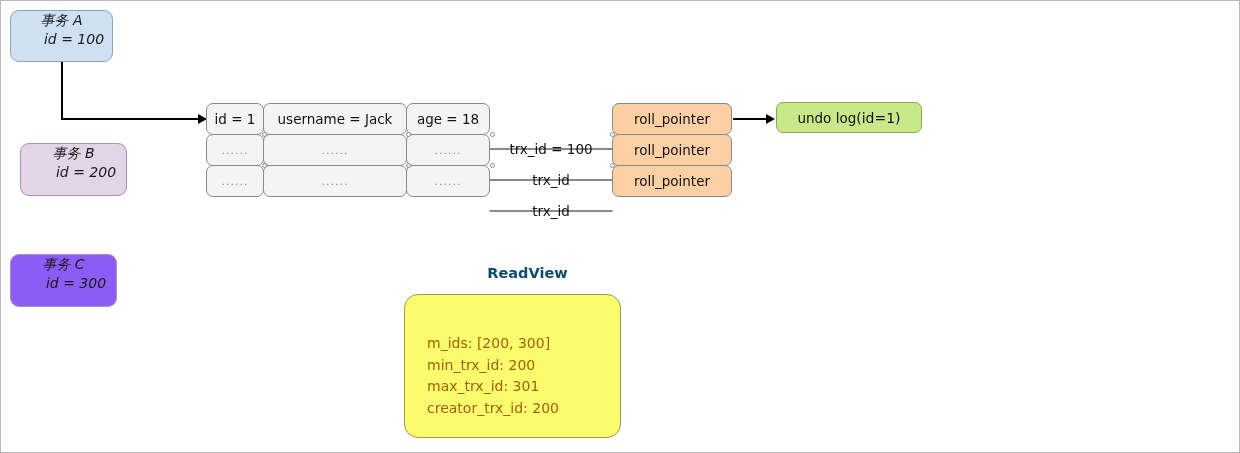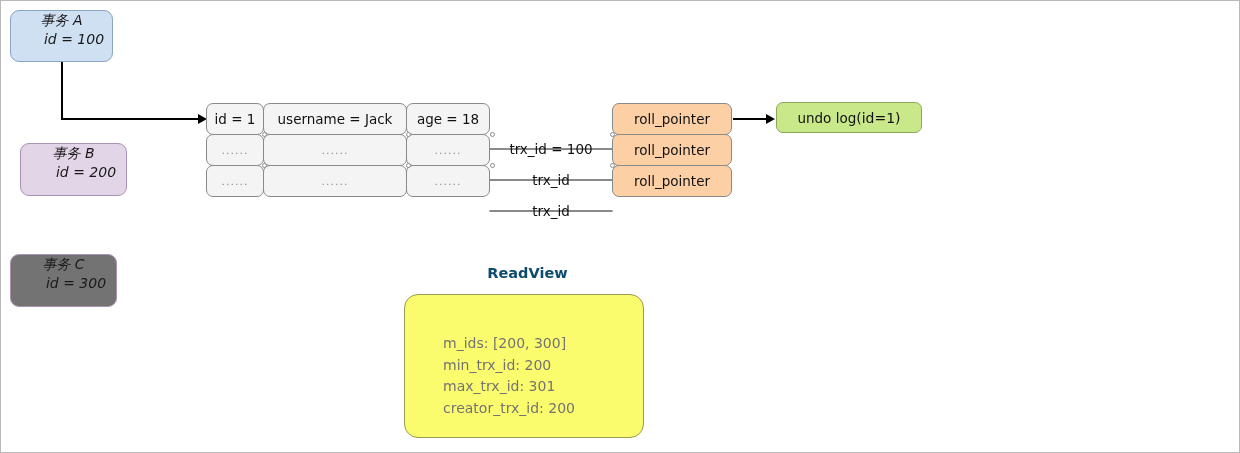--- a/index.html
+++ b/index.html
@@ -42,21 +42,21 @@
     background: #cfe0f3;
     border-color: #8ba4c4;
   }
   .txn-b {
     left: 19px; top: 142px; width: 107px; height: 53px;
     background: #e3d5e8;
     border-color: #a992b3;
   }
   .txn-c {
     left: 9px; top: 253px; width: 107px; height: 53px;
-    background: #737373;
+    background: #8b5cf6;
     border-color: #a992b3;
   }
 
   
   .rec-table {
     position: absolute;
     left: 206px;
     top: 103px;
   }
   .rec-row {
@@ -121,28 +121,28 @@
     left: 403px; top: 264px;
     width: 247px;
     text-align: center;
     font-size: 14.5px;
     font-weight: bold;
     color: #0c4a6e;
   }
   .rv-box {
     position: absolute;
     left: 403px; top: 293px;
-    width: 240px; height: 144px;
+    width: 217px; height: 144px;
     background: #fbfb6e;
     border: 1px solid #9a9a52;
     border-radius: 14px;
     box-sizing: border-box;
-    padding: 38px 0 0 38px;
+    padding: 38px 0 0 22px;
     font-size: 14px;
-    color: #737373;
+    color: #a16207;
     line-height: 1.55;
   }
   .rv-box div { white-space: nowrap; }
 
   
   .conn {
     position: absolute;
     background: #000000;
   }
   .conn-v { width: 1.6px; }

